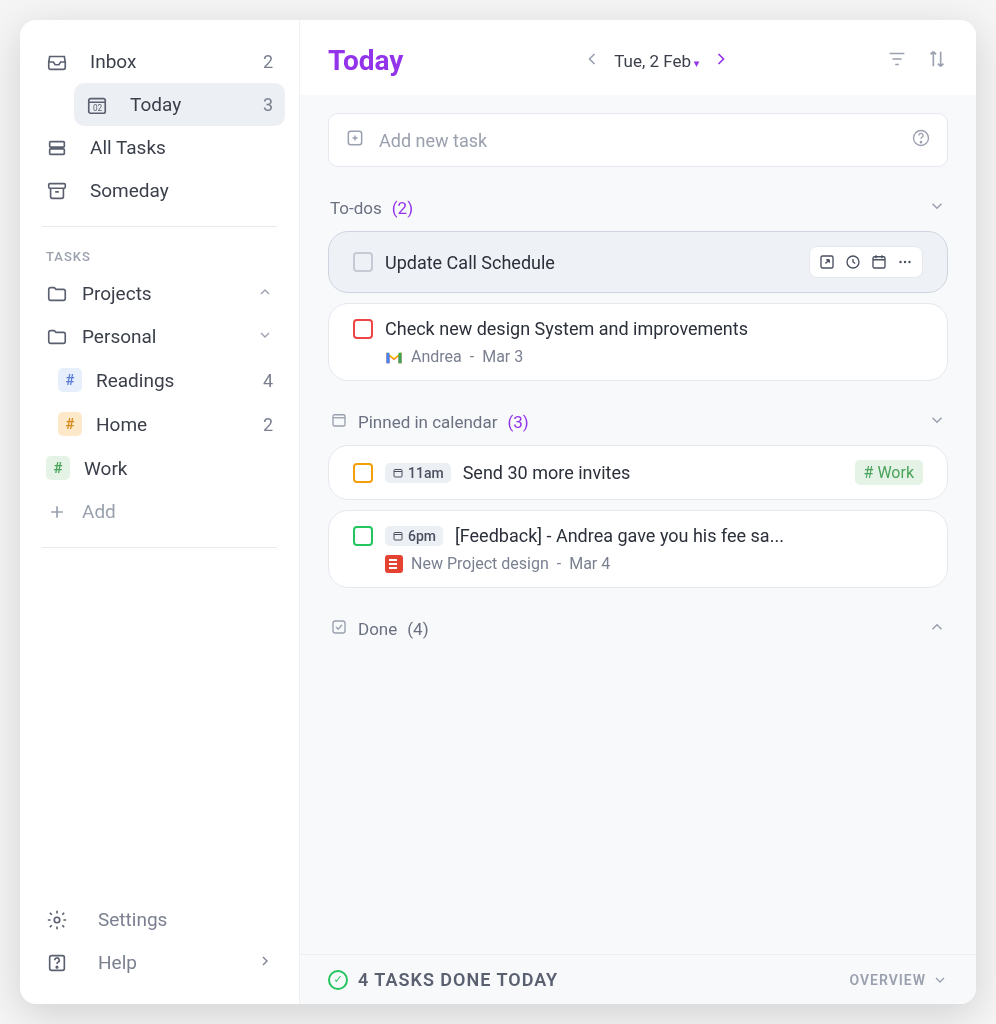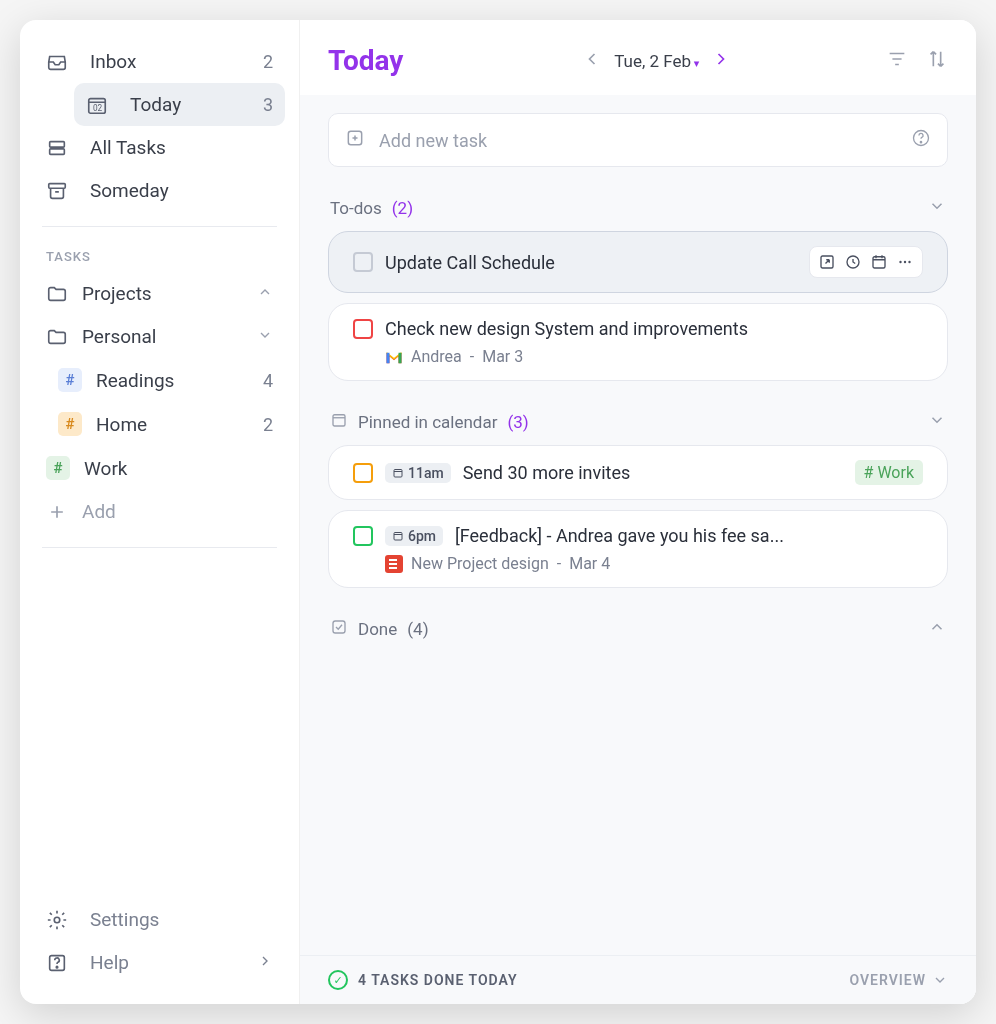--- a/index.html
+++ b/index.html
@@ -49,21 +49,21 @@
 .label-row .chev { margin-left: auto; color: #9aa0ae; }
 .label-row .count { margin-left: auto; color: #7a8090; font-size: 18px; }
 .sublabel { padding-left: 24px; }
 .hash-badge {
   width: 24px; height: 24px; border-radius: 5px; display: flex; align-items: center; justify-content: center;
   font-size: 15px; font-weight: 600; flex-shrink: 0;
 }
 .folder-icon { width: 22px; height: 22px; color: #5a6070; flex-shrink: 0; }
 .sidebar-footer { margin-top: auto; }
 .footer-item {
-  display: flex; align-items: center; padding: 10px 12px; gap: 22px;
+  display: flex; align-items: center; padding: 10px 12px; gap: 30px;
   font-size: 19px; color: #7a8090; cursor: pointer; border-radius: 10px;
 }
 .footer-item .chev { margin-left: auto; }
 
 .main {
   flex: 1;
   display: flex;
   flex-direction: column;
   background: #f8f9fb;
 }
@@ -121,21 +121,21 @@
 .gmail-icon {
   width: 18px; height: 14px; position: relative;
 }
 .todoist-icon { width: 18px; height: 18px; background: #e44332; border-radius: 3px; position: relative; }
 .todoist-icon::after { content: ''; position: absolute; left: 4px; top: 4px; width: 8px; height: 2px; background: #fff; box-shadow: 0 4px 0 #fff, 0 8px 0 #fff; }
 
 .footer-bar {
   display: flex; align-items: center; padding: 14px 28px;
   border-top: 1px solid #eceff3; background: #f8f9fb; gap: 10px;
 }
-.footer-bar .done-text { font-size: 14px; letter-spacing: 1px; color: #5a6070; font-weight: 600; }
+.footer-bar .done-text { font-size: 18px; letter-spacing: 1px; color: #5a6070; font-weight: 600; }
 .footer-bar .overview { margin-left: auto; font-size: 14px; letter-spacing: 1px; color: #9aa0ae; font-weight: 600; display: flex; align-items: center; gap: 6px; }
 .check-circle { width: 20px; height: 20px; border: 2px solid #22c55e; border-radius: 50%; display: flex; align-items: center; justify-content: center; color: #22c55e; font-size: 11px; }
 </style>
 </head>
 <body>
 
 <div class="app">
 
   <aside class="sidebar">
 

